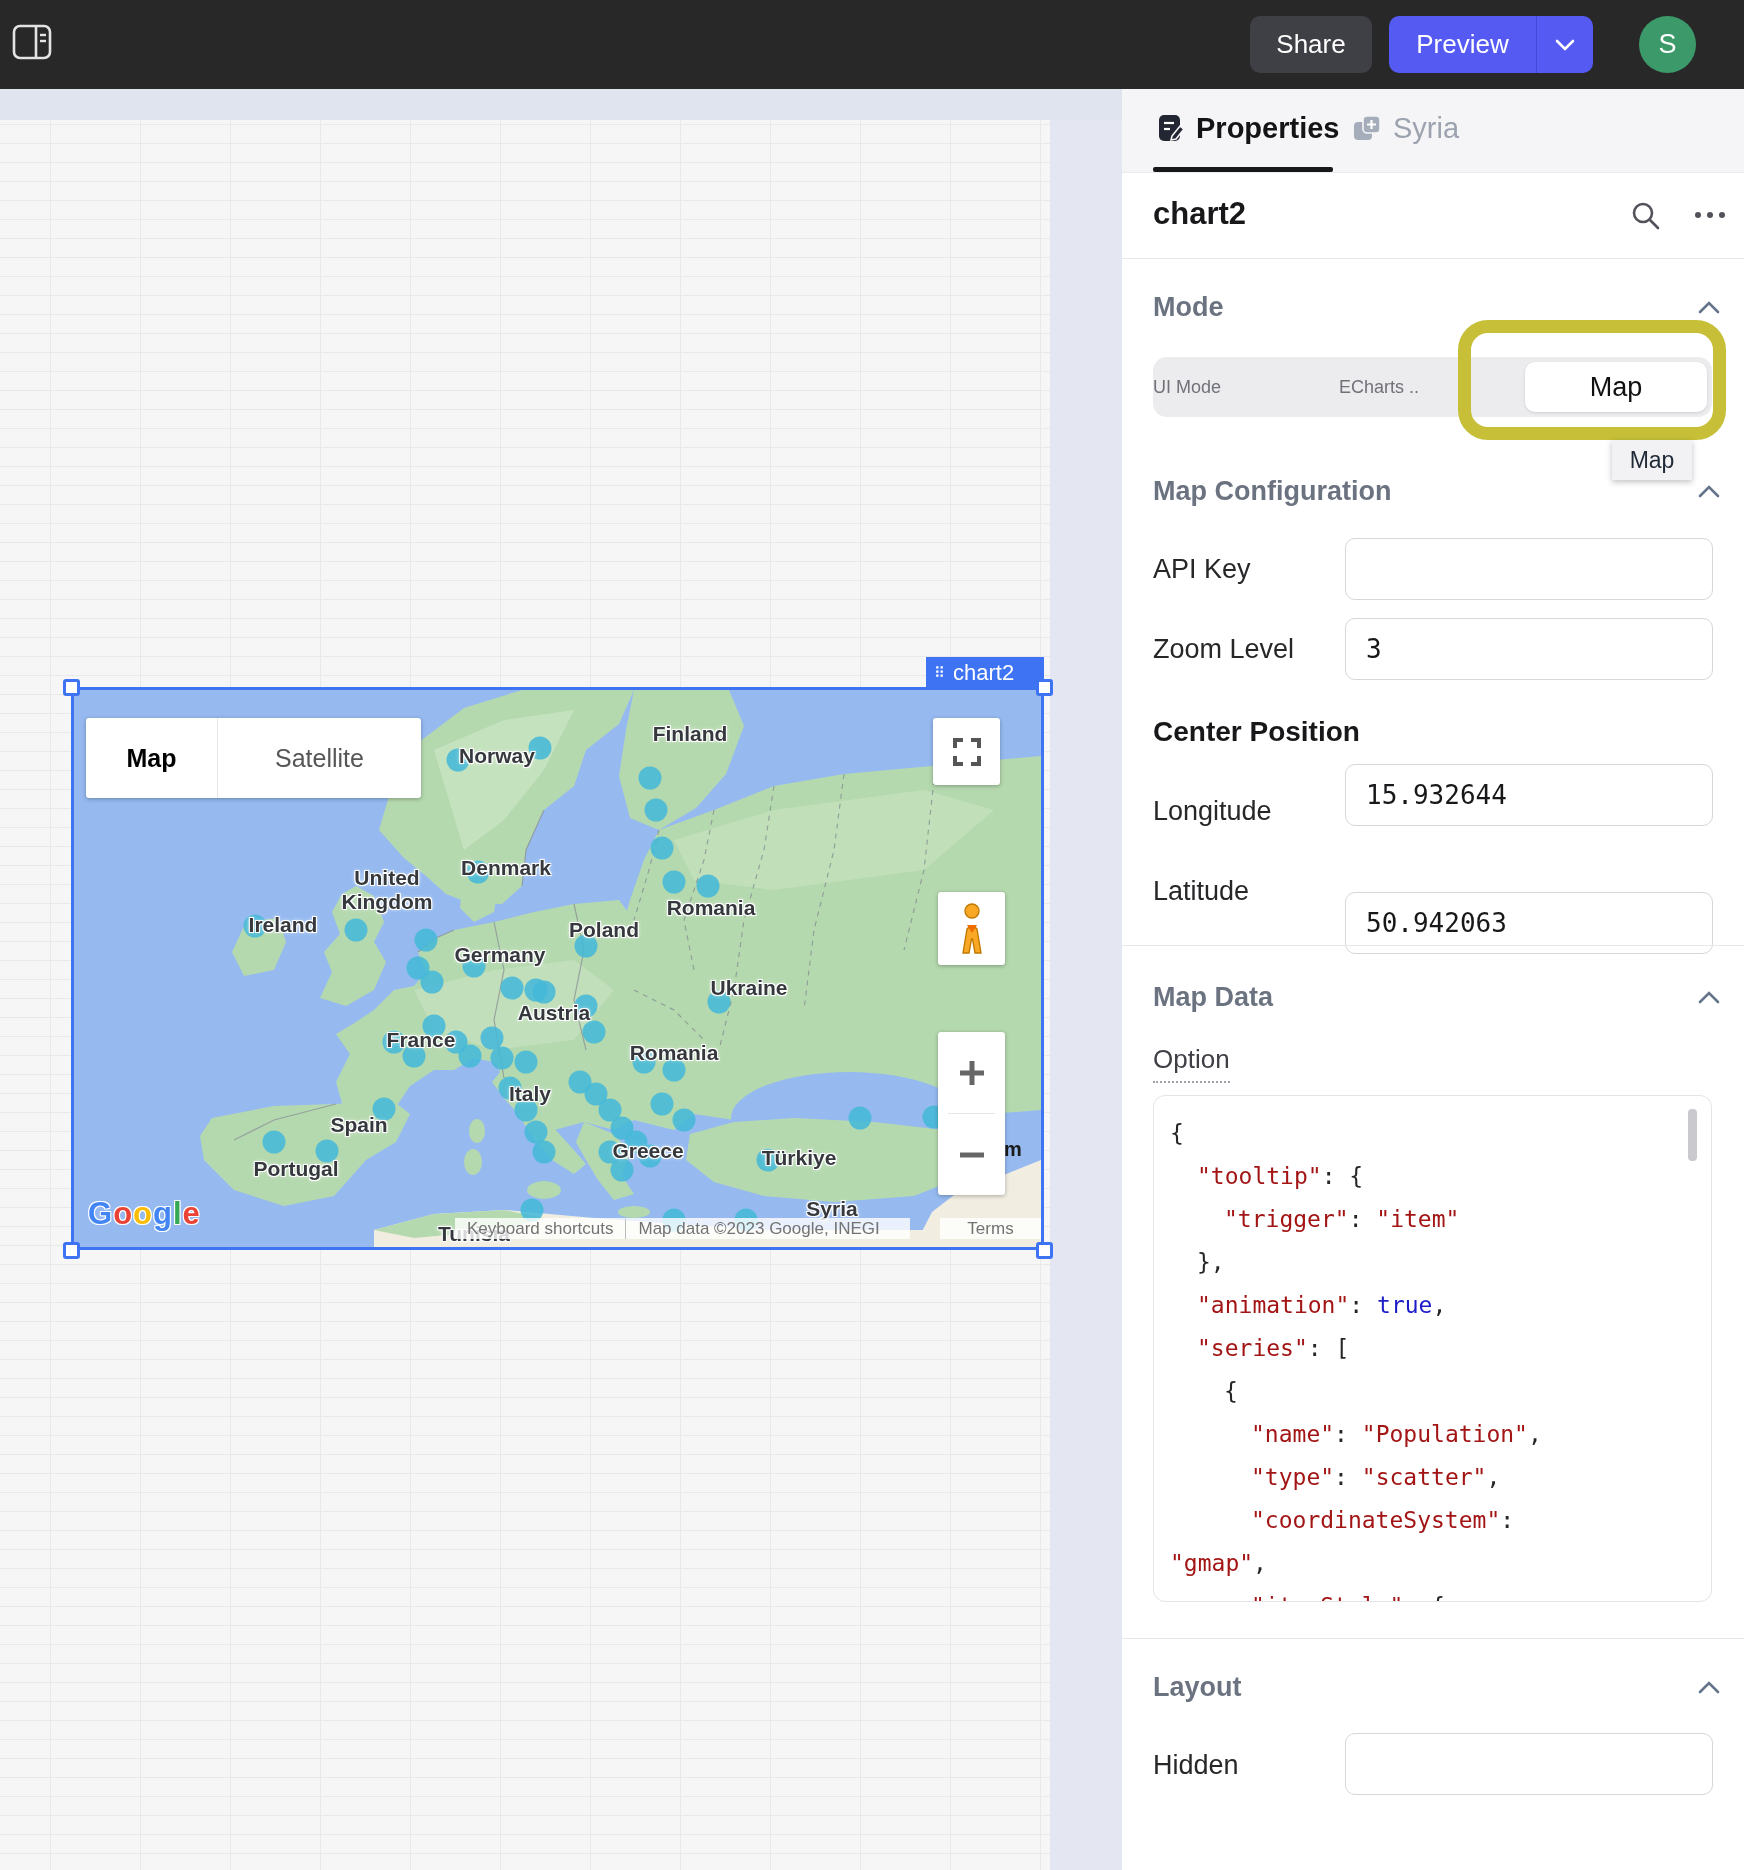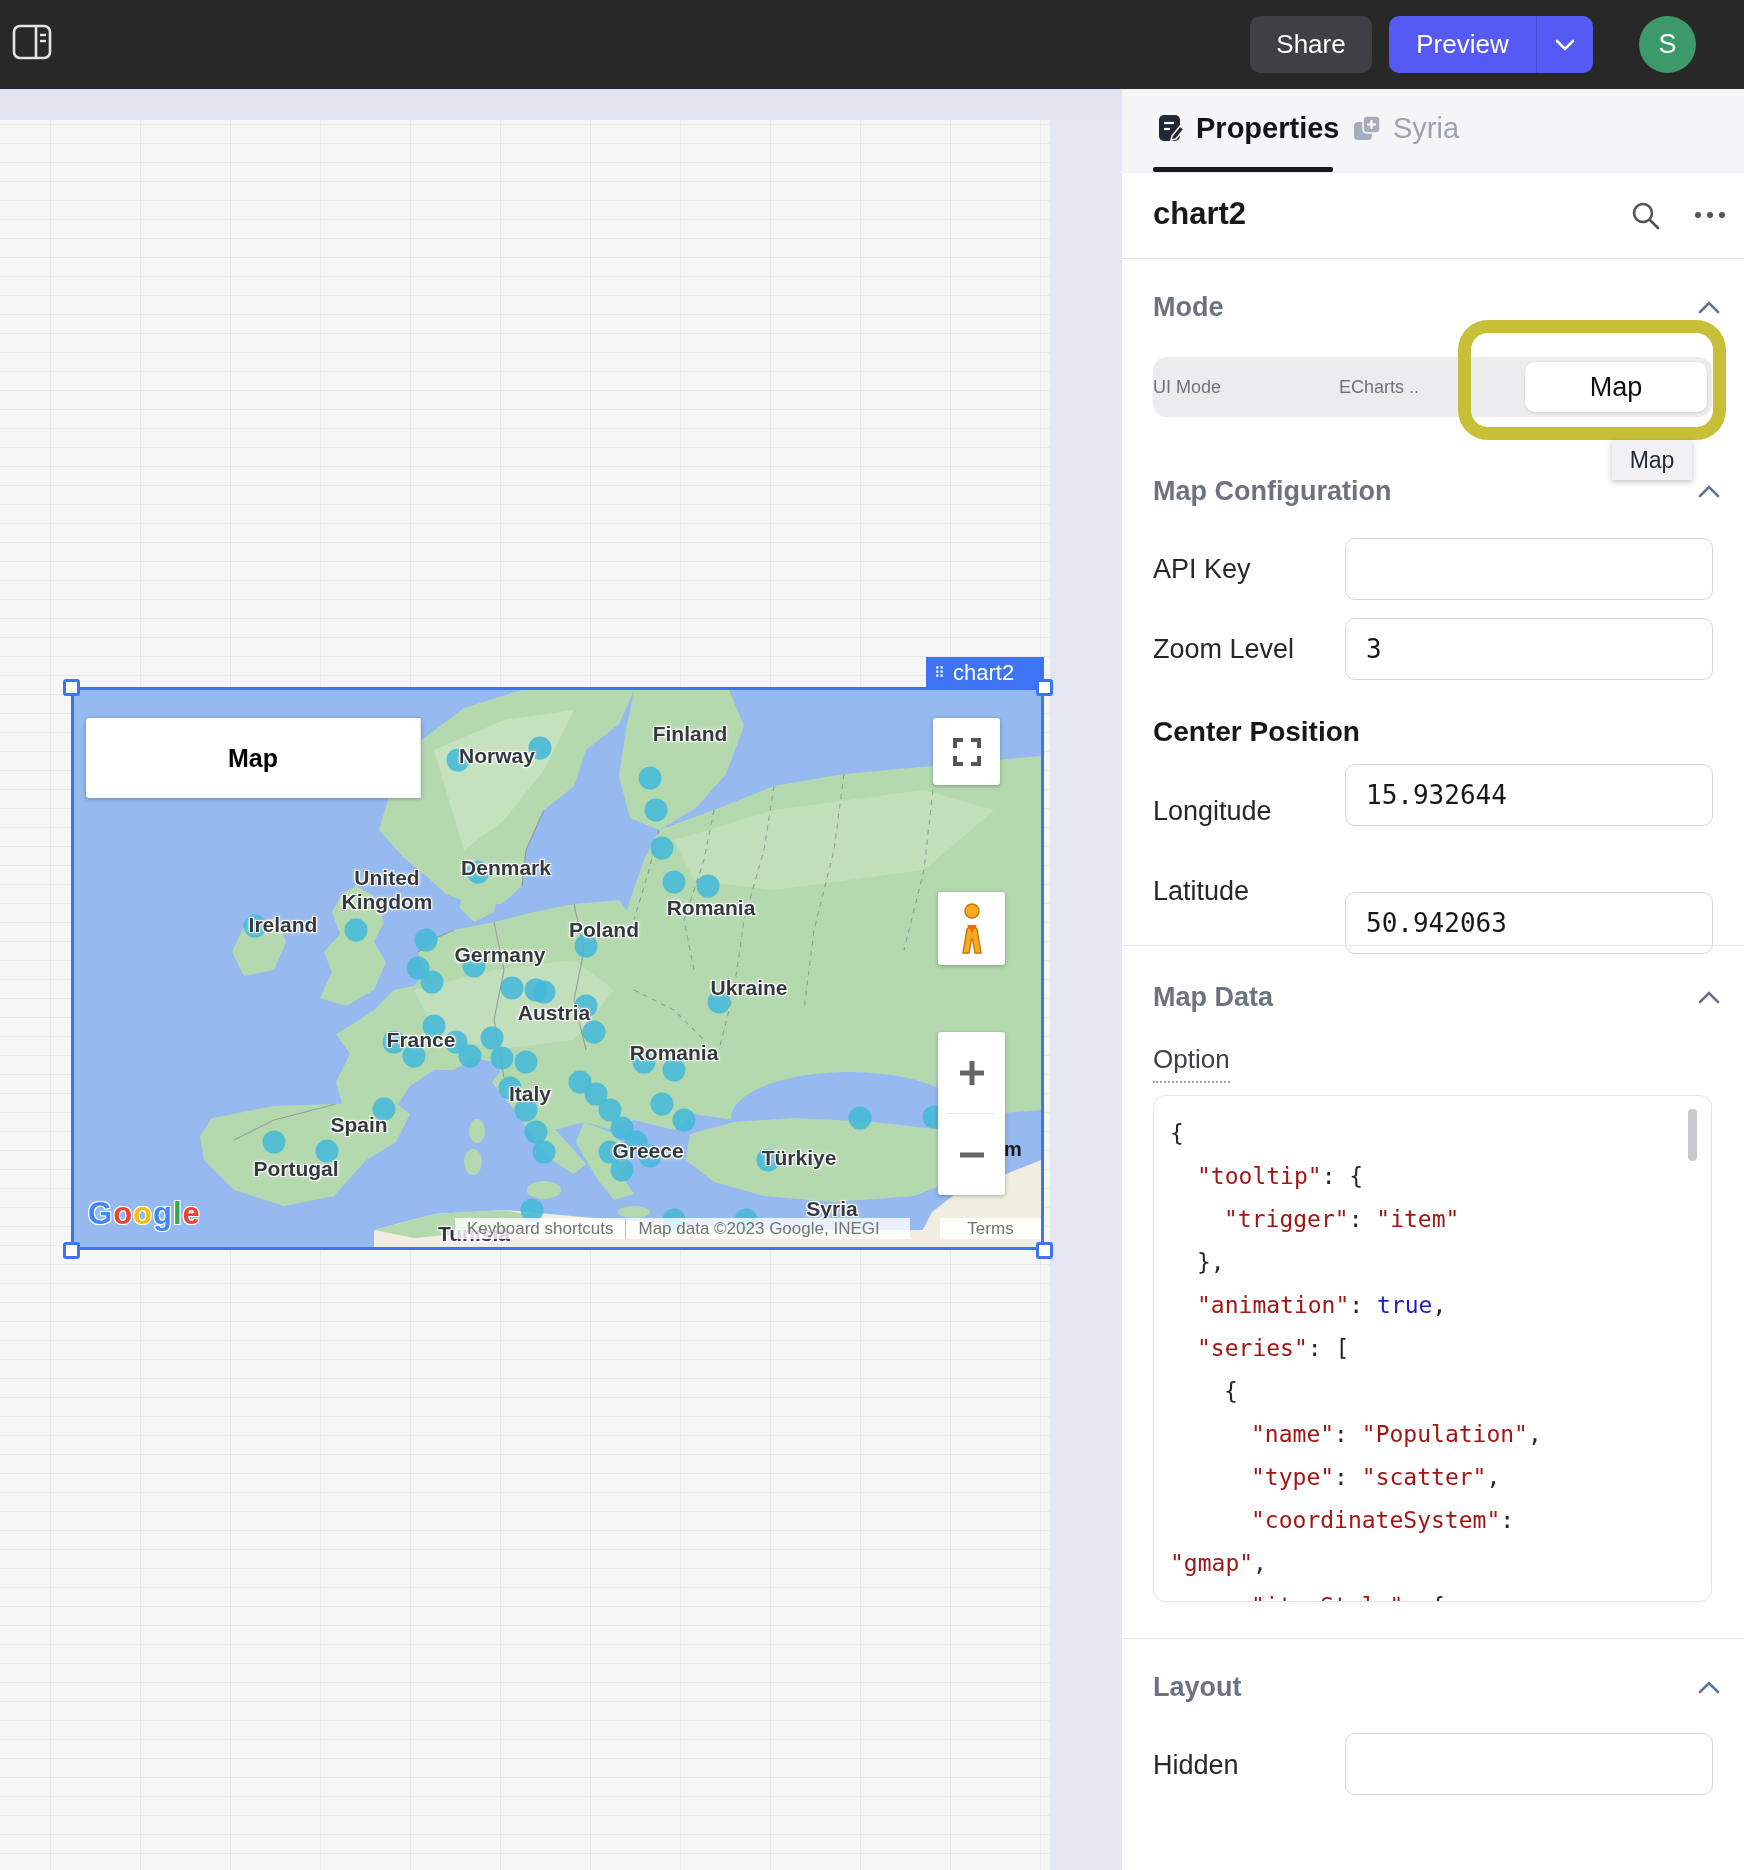--- a/index.html
+++ b/index.html
@@ -230,20 +230,21 @@
         <span class="mlabel" style="left: 257px; top: 435px;">Spain</span>
         <span class="mlabel" style="left: 546px; top: 461px;">Greece</span>
         <span class="mlabel" style="left: 194px; top: 479px;">Portugal</span>
         <span class="mlabel" style="left: 697px; top: 468px;">Türkiye</span>
         <span class="mlabel" style="left: 730px; top: 519px;">Syria</span>
         <span class="mlabel" style="left: 372px; top: 544px;">Tunisia</span>
       </div>
 
     <div class="mapsat gm-btn">
       <div style="font-weight:700;color:#000;border-right:1px solid #e6e6e6">Map</div>
+      <div style="color:#565656;flex:1.55">Satellite</div>
     </div>
 
     <div class="gm-btn" style="left:859px;top:28px;width:67px;height:67px;display:flex;align-items:center;justify-content:center">
       <svg width="32" height="32" viewBox="0 0 32 32">
         <path d="M4 12 V4 H12 M20 4 H28 V12 M28 20 V28 H20 M12 28 H4 V20" fill="none" stroke="#565656" stroke-width="4"></path>
       </svg>
     </div>
 
     <div class="gm-btn" style="left:864px;top:202px;width:67px;height:73px;display:flex;align-items:center;justify-content:center">
       <svg width="34" height="52" viewBox="0 0 34 52">

